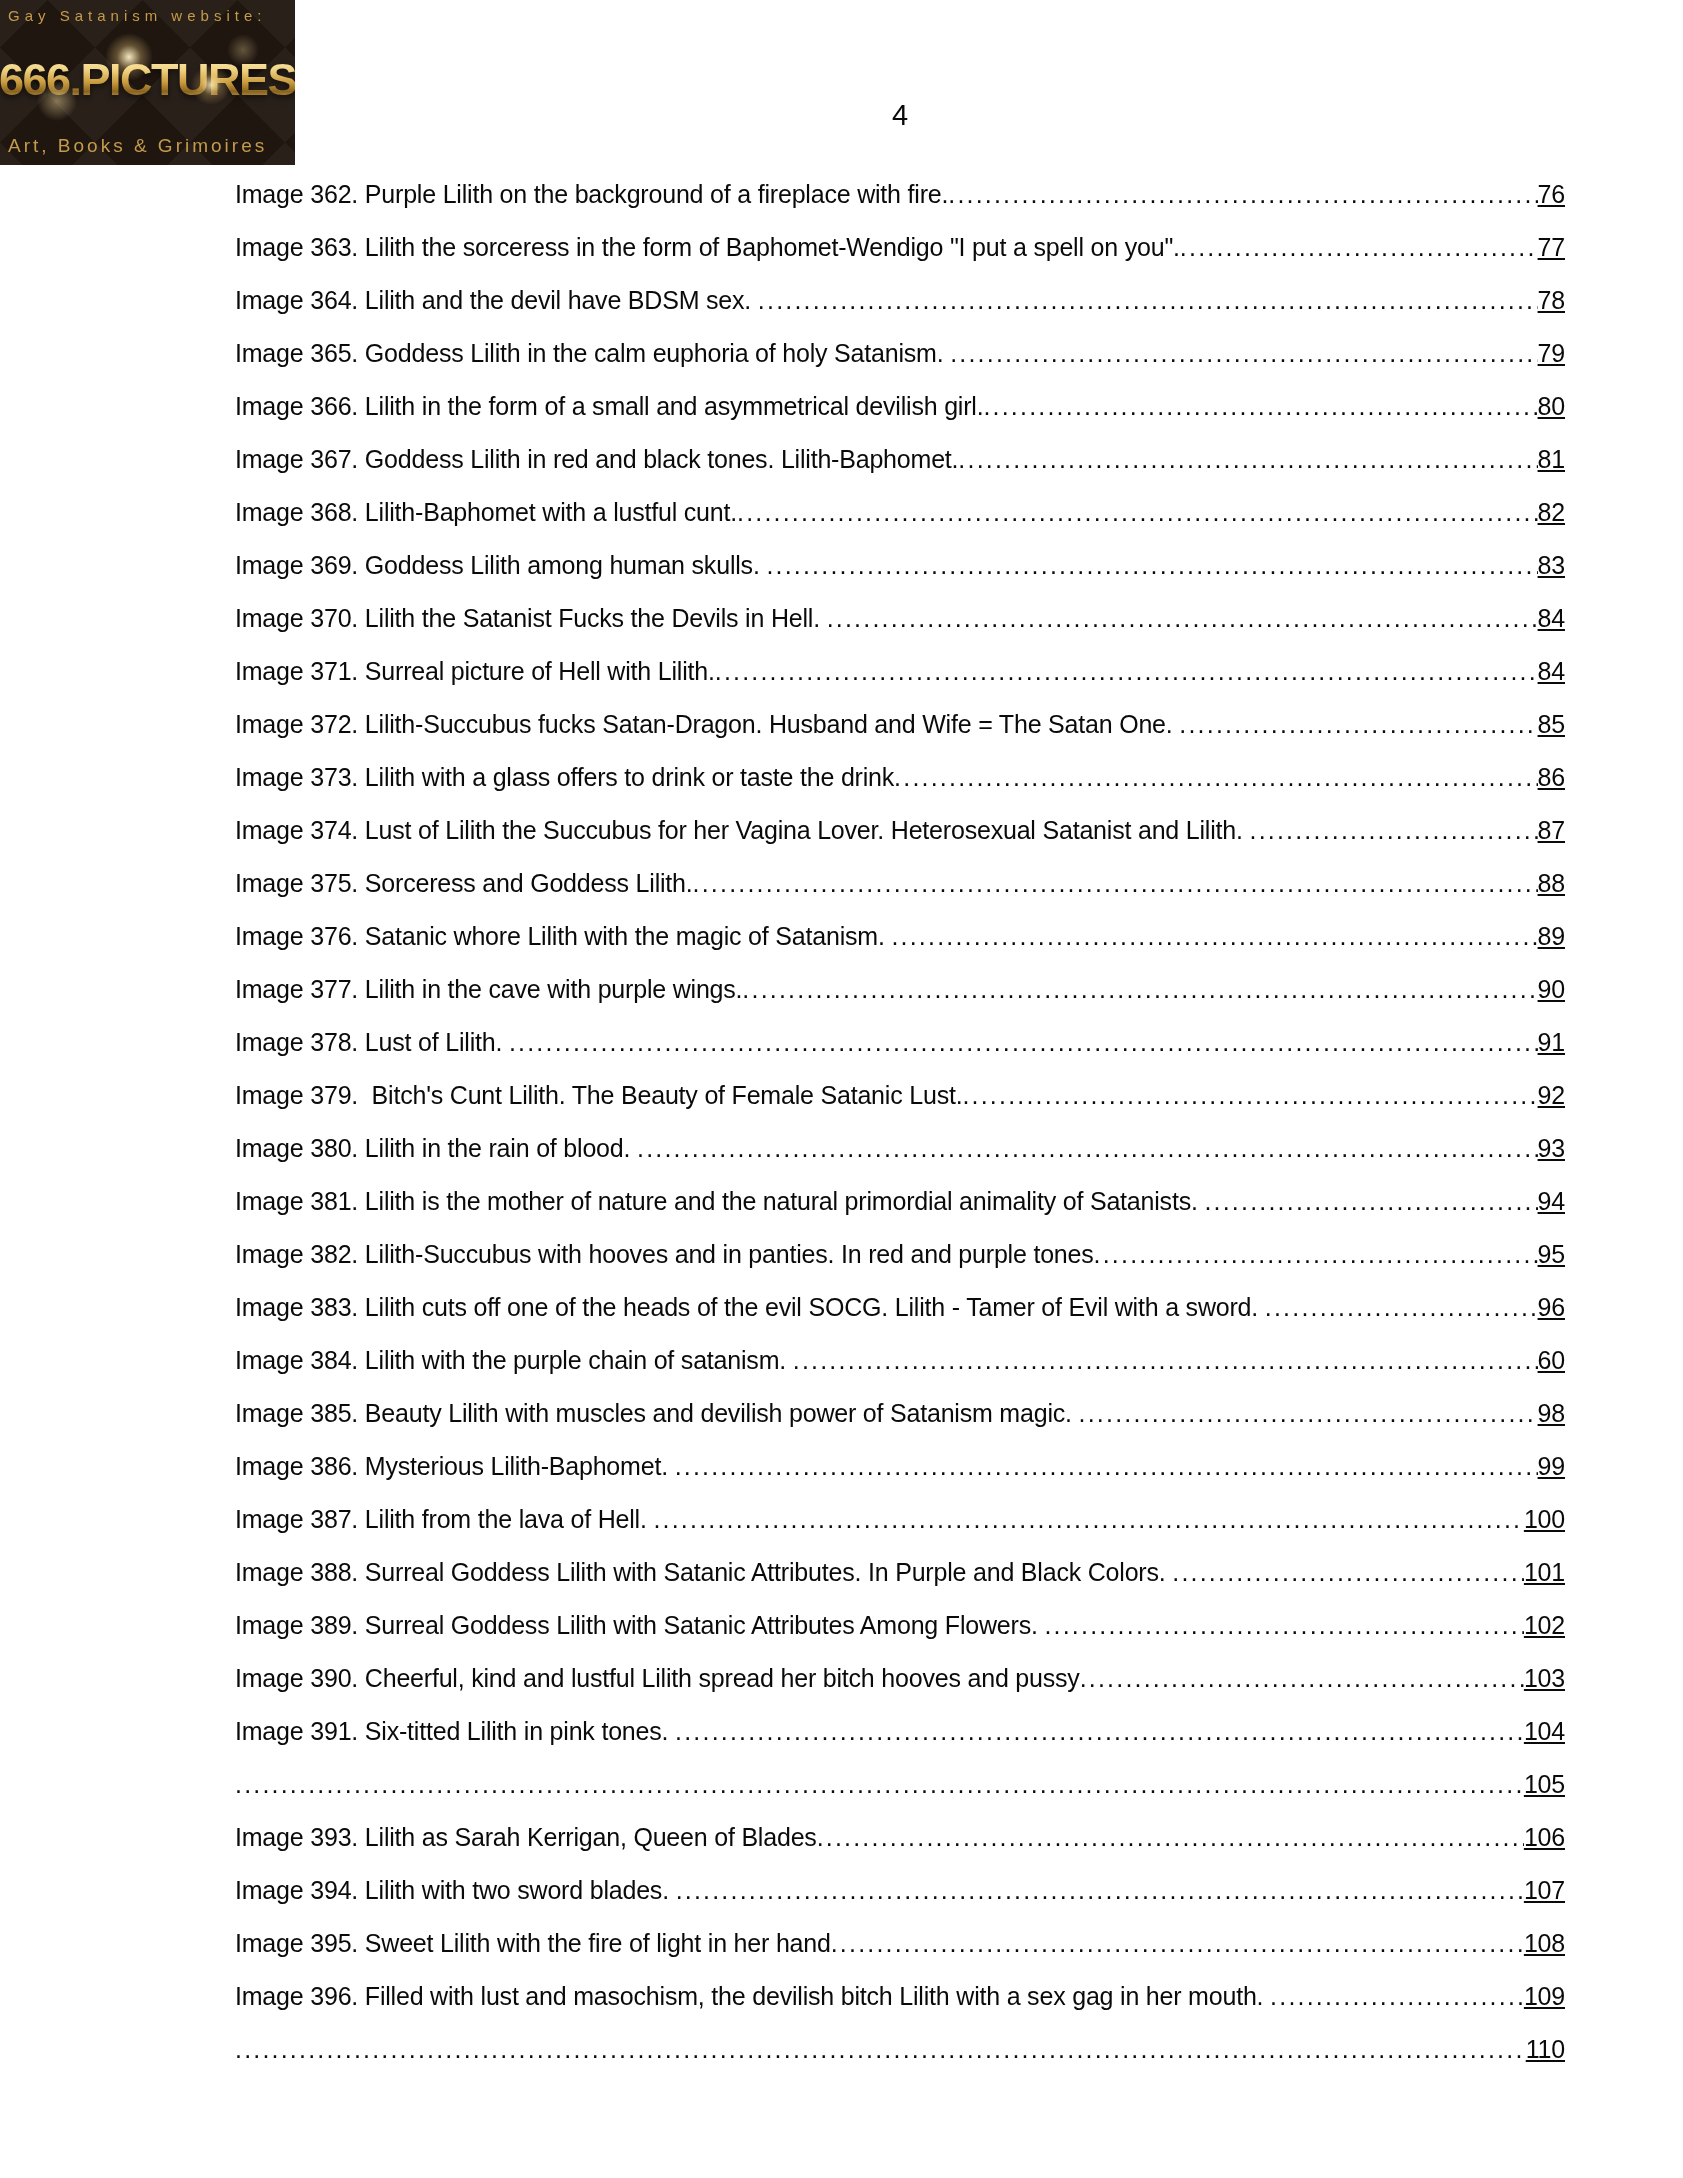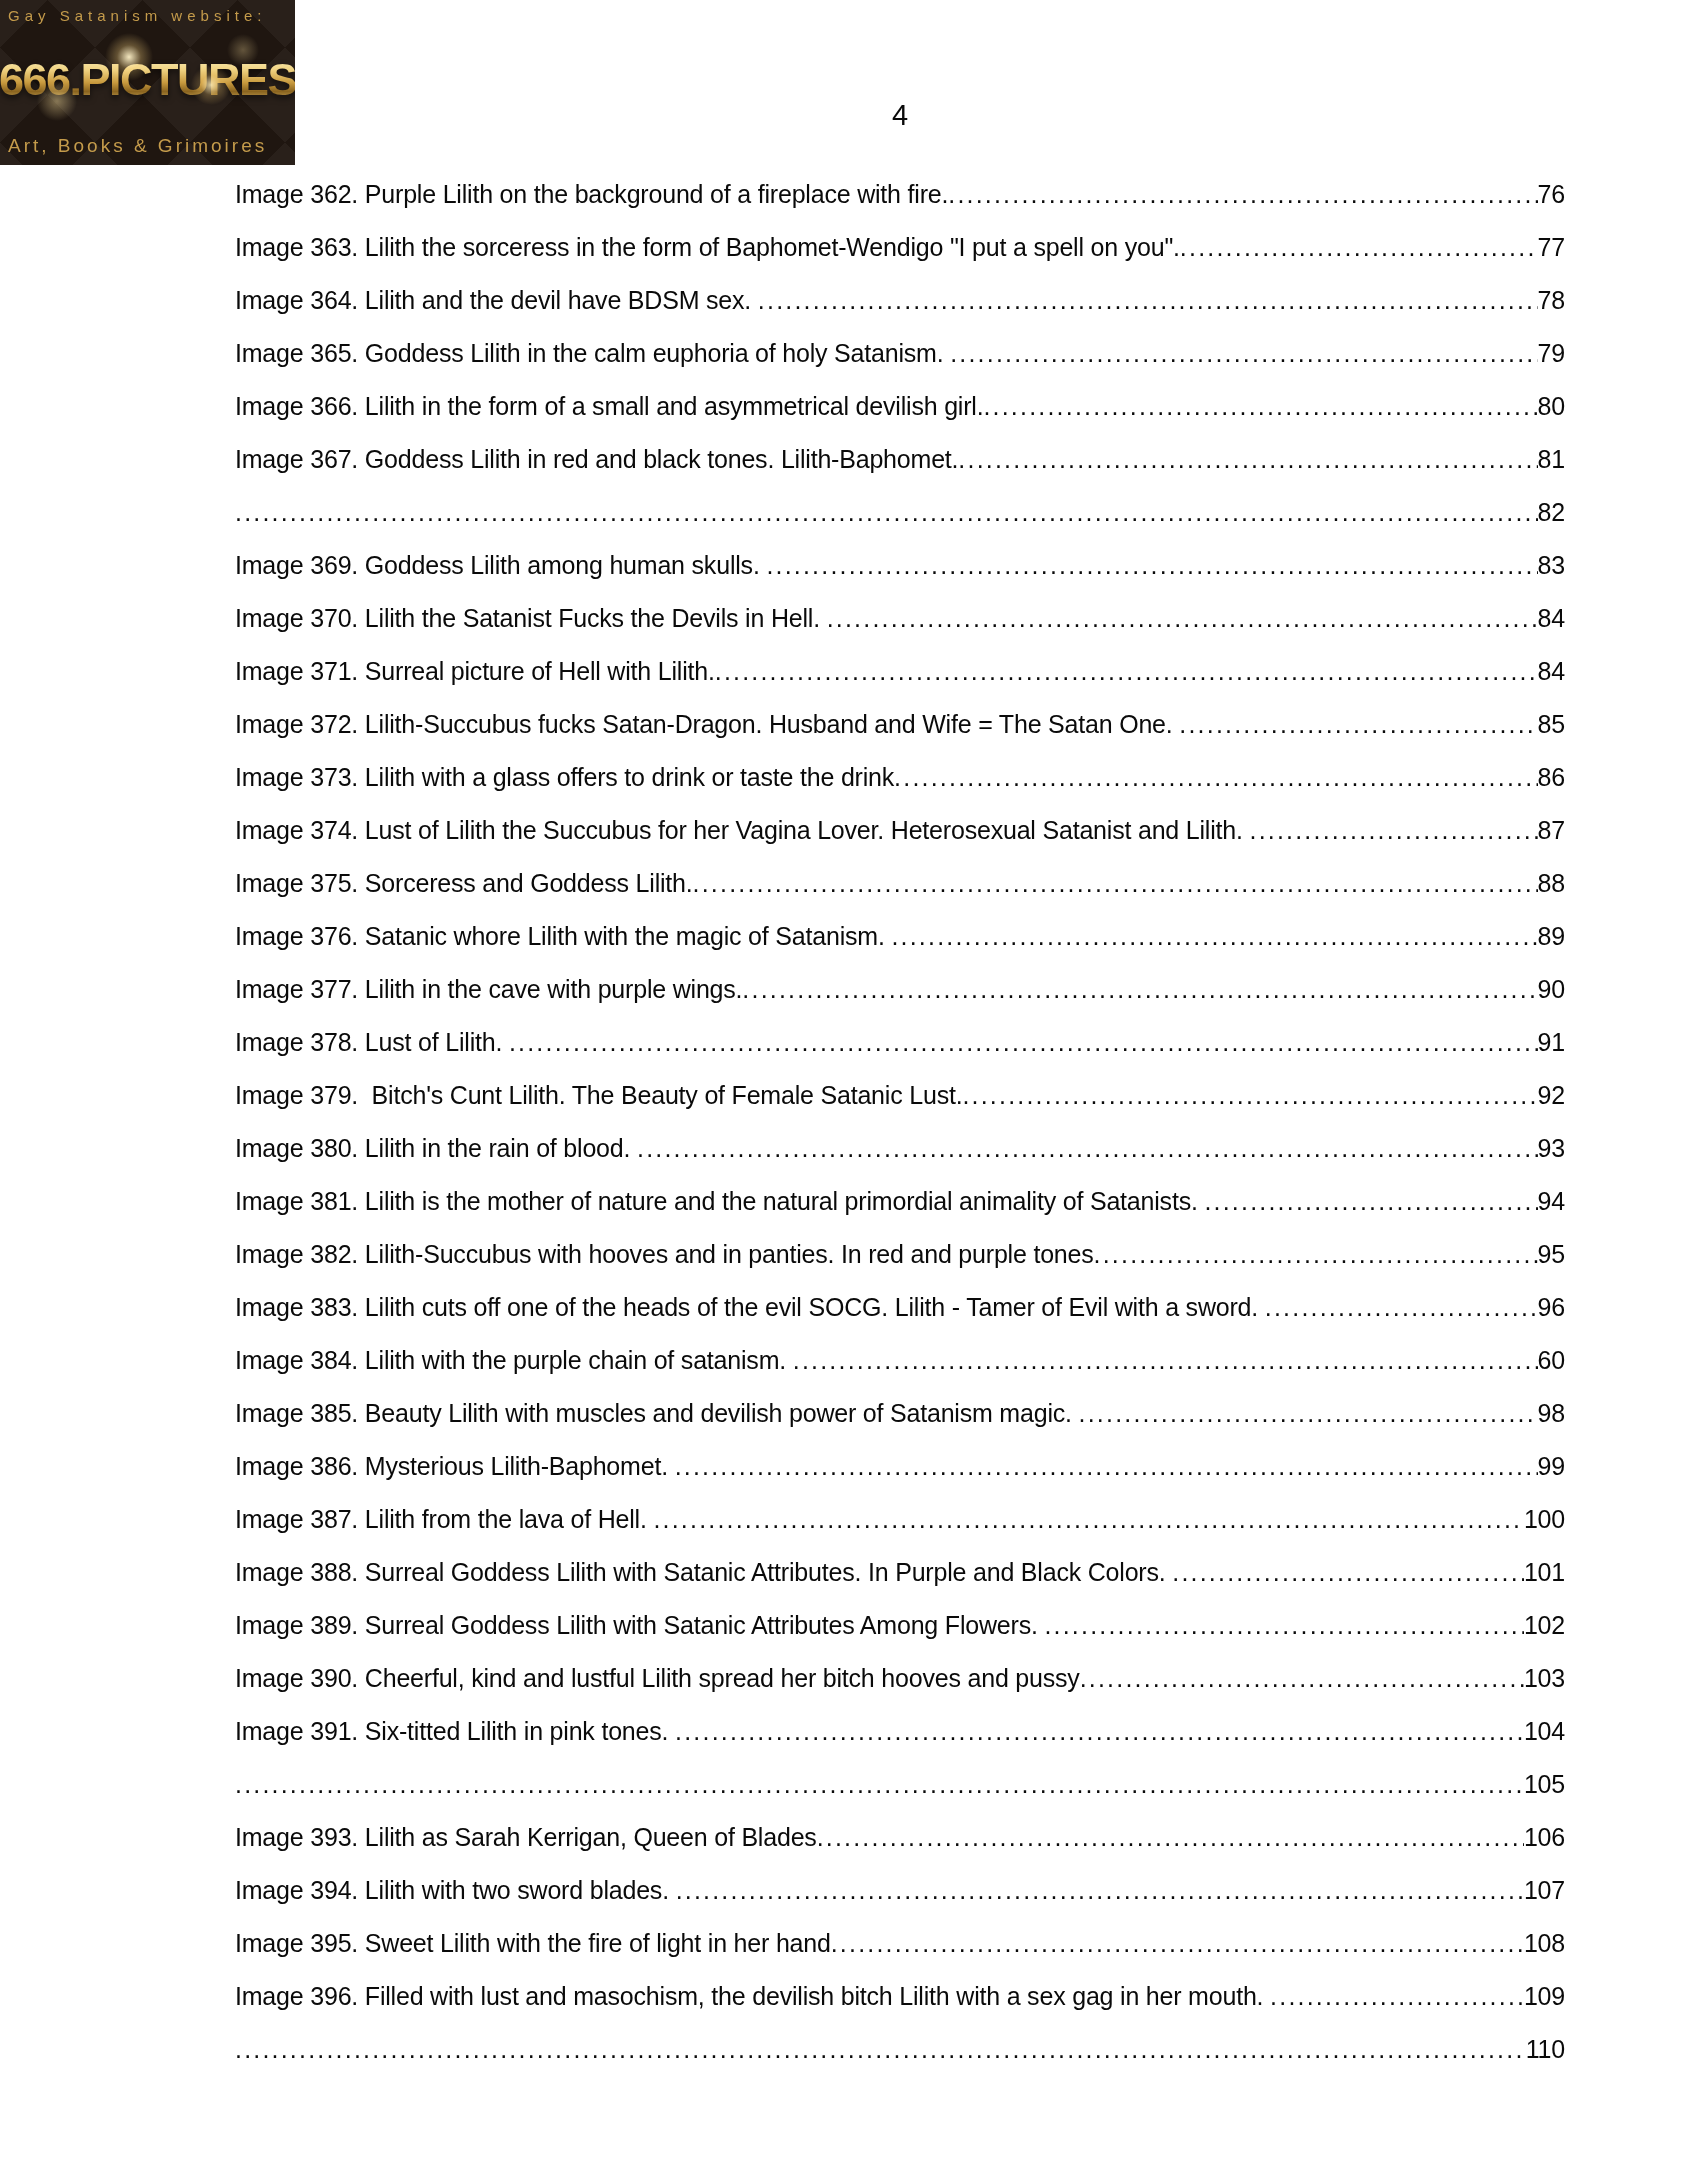--- a/index.html
+++ b/index.html
@@ -64,21 +64,21 @@
     height: 53px; line-height: 53px;
     font-size: 25px; letter-spacing: -0.2px;
     white-space: nowrap;
   }
   .toc-label { white-space: pre; flex: 0 0 auto; }
   .toc-dots {
     flex: 1 1 auto; overflow: hidden;
     letter-spacing: 2.2px; white-space: nowrap;
     min-width: 0;
   }
-  .toc-page { flex: 0 0 auto; text-align: right; }
+  .toc-page { flex: 0 0 auto; text-align: right; text-decoration: underline; }
 </style>
 </head>
 <body>
 
 <div class="logo">
   <div class="logo-tagline-top">Gay Satanism website:</div>
   <div class="logo-title">666.PICTURES</div>
   <div class="logo-tagline-bottom">Art, Books &amp; Grimoires</div>
 </div>
 
@@ -109,20 +109,21 @@
     <span class="toc-label">Image 366. Lilith in the form of a small and asymmetrical devilish girl.</span>
     <span class="toc-dots">............................................................................................................................................................................................................................................................................................................</span>
     <span class="toc-page">80</span>
   </div>
     <div class="toc-row">
     <span class="toc-label">Image 367. Goddess Lilith in red and black tones. Lilith-Baphomet.</span>
     <span class="toc-dots">............................................................................................................................................................................................................................................................................................................</span>
     <span class="toc-page">81</span>
   </div>
     <div class="toc-row">
+    <span class="toc-label">Image 368. Lilith-Baphomet with a lustful cunt.</span>
     <span class="toc-dots">............................................................................................................................................................................................................................................................................................................</span>
     <span class="toc-page">82</span>
   </div>
     <div class="toc-row">
     <span class="toc-label">Image 369. Goddess Lilith among human skulls. </span>
     <span class="toc-dots">............................................................................................................................................................................................................................................................................................................</span>
     <span class="toc-page">83</span>
   </div>
     <div class="toc-row">
     <span class="toc-label">Image 370. Lilith the Satanist Fucks the Devils in Hell. </span>

